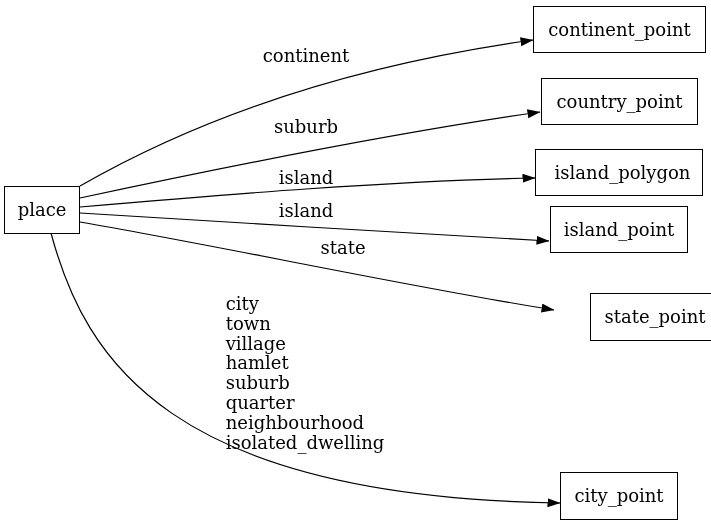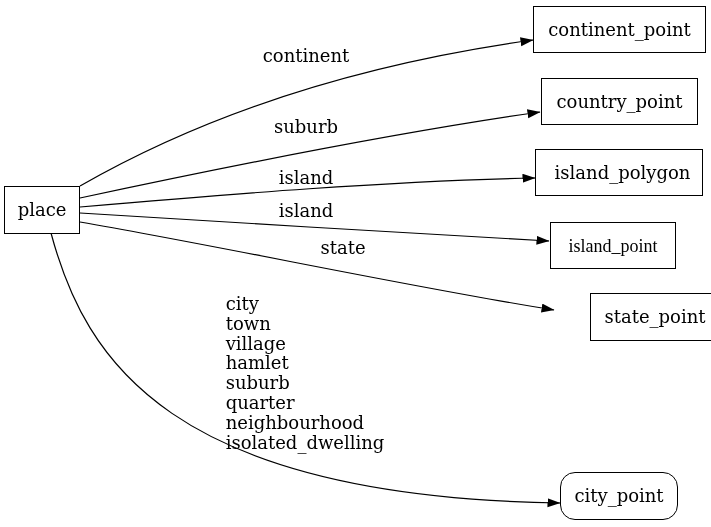--- a/index.html
+++ b/index.html
@@ -74,25 +74,25 @@
   </svg>
 
   <div class="node" style="left:4px; top:186px; width:76px; height:48px;">place</div>
 
   <div class="node" style="left:541px; top:78px; width:157px; height:47px;">country_point</div>
 
   <div class="node" style="left:533px; top:6px; width:173px; height:47px;">continent_point</div>
 
   <div class="node" style="left:535px; top:149px; width:168px; height:47px;padding-left:7px;">island_polygon</div>
 
-  <div class="node" style="left:550px; top:222px; width:126px; height:47px;font-family:Liberation Serif, serif;">island_point</div>
+  <div class="node" style="left:550px; top:206px; width:138px; height:47px;">island_point</div>
 
   <div class="node" style="left:554px; top:293px; width:130px; height:48px;margin-left:36px;">state_point</div>
 
-  <div class="node" style="left:560px; top:472px; width:118px; height:48px;border-radius:15px;">city_point</div>
+  <div class="node" style="left:560px; top:472px; width:118px; height:48px;">city_point</div>
 
   <div class="edge-label" style="left:306px; top:56px;">continent</div>
 
   <div class="edge-label" style="left:306px; top:127px;">suburb</div>
 
   <div class="edge-label" style="left:306px; top:178px;">island</div>
 
   <div class="edge-label" style="left:306px; top:211px;">island</div>
 
   <div class="edge-label" style="left:305px; top:248px;margin-left:38px;">state</div>

